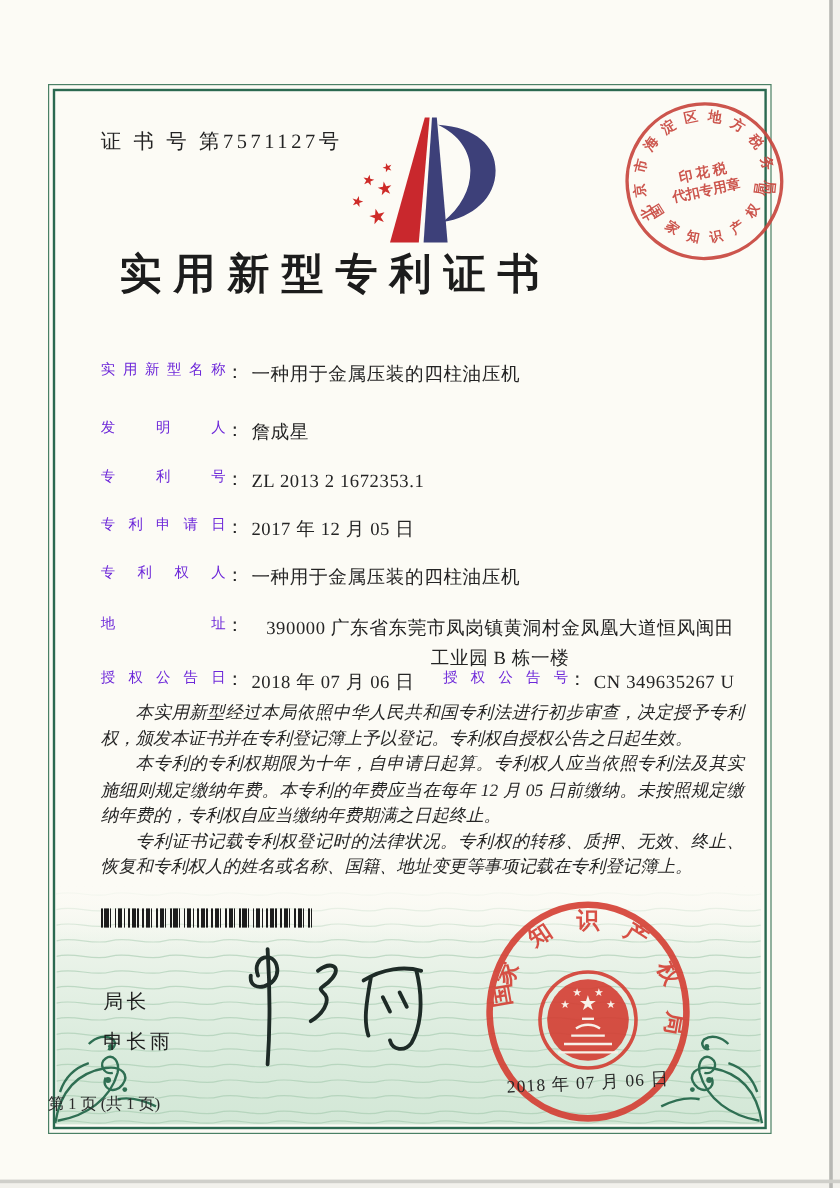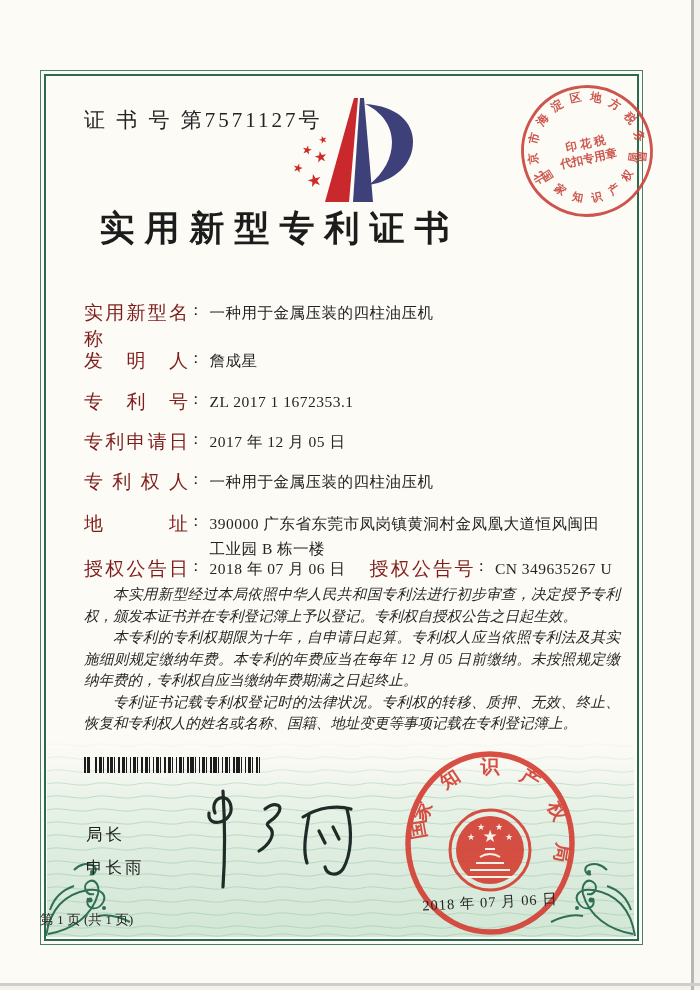--- a/index.html
+++ b/index.html
@@ -3,26 +3,26 @@
 <meta charset="utf-8">
 <style>
   html,body{margin:0;padding:0;}
   body{width:700px;height:990px;background:#ffffff;font-family:"Liberation Serif","DejaVu Serif",serif;overflow:hidden;}
   .scan{position:relative;width:700px;height:990px;background:#f2f1ec;}
   .paper{position:absolute;left:0;top:0;width:692px;height:984px;background:#fcfbf5;}
   .edge-r{position:absolute;left:691px;top:0;width:3px;height:990px;background:#b7b7b3;}
   .edge-b{position:absolute;left:0;top:983px;width:700px;height:3px;background:#cfcfca;}
   .frame-outer{position:absolute;left:40px;top:70px;width:601px;height:873px;border:1.5px solid #4a8065;}
   .frame-inner{position:absolute;left:3px;top:3px;right:3px;bottom:3px;border:2.5px solid #2b6950;}
-  .certno{position:absolute;left:84px;top:106px;font-size:21px;color:#232323;letter-spacing:3px;}
+  .certno{position:absolute;left:84px;top:106px;font-size:17px;color:#232323;letter-spacing:3px;}
   .title{position:absolute;left:40px;top:205px;width:479px;text-align:center;font-size:35px;font-weight:bold;color:#1c1c1c;letter-spacing:10px;}
   .row{position:absolute;left:84px;width:540px;font-size:15.5px;color:#242424;display:flex;align-items:flex-start;}
-  .lbl{display:inline-block;width:104px;text-align:justify;text-align-last:justify;font-size:19px;color:#7f1d1d;flex:none;}
+  .lbl{display:inline-block;width:104px;text-align:justify;text-align-last:justify;font-size:12px;color:#6d28d9;flex:none;}
   .colon{flex:none;margin-right:6px;}
-  .val{white-space:pre-line;letter-spacing:.5px;line-height:25px;}
+  .val{white-space:pre-line;letter-spacing:.5px;line-height:25px;text-align:center;}
   .grant-right{margin-left:24px;display:flex;}
   .paras{position:absolute;left:84px;top:584px;width:536px;font-size:14.5px;line-height:21.5px;color:#262626;text-align:justify;font-style:italic;}
   .paras p{margin:0;text-indent:2em;}
   .band{position:absolute;left:47px;top:737px;width:587px;height:200px;
         background:linear-gradient(180deg,rgba(222,238,226,0) 0%,rgba(219,236,223,.45) 22%,rgba(211,232,216,.75) 60%,rgba(206,229,211,.9) 100%);}
   .band svg.waves{position:absolute;left:0;top:0;}
   .bandfade{position:absolute;left:0;top:0;width:100%;height:55px;background:linear-gradient(#fcfbf5,rgba(252,251,245,0));}
   .barcode{position:absolute;left:84px;top:757px;width:176px;height:16px;
     background:repeating-linear-gradient(90deg,#1c1c1c 0 1.5px,rgba(0,0,0,0) 1.5px 3px,#1c1c1c 3px 6.5px,rgba(0,0,0,0) 6.5px 7.5px,#1c1c1c 7.5px 8.5px,rgba(0,0,0,0) 8.5px 11.5px);}
   .director{position:absolute;left:86px;top:818px;font-size:16.5px;color:#1f1f1f;letter-spacing:3px;line-height:33px;}
@@ -149,21 +149,21 @@
       <span class="val">一种用于金属压装的四柱油压机</span>
   </div>
   <div class="row" style="top:348px">
     <span class="lbl">发明人</span>
       <span class="colon">：</span>
       <span class="val">詹成星</span>
   </div>
   <div class="row" style="top:389px">
     <span class="lbl">专利号</span>
       <span class="colon">：</span>
-      <span class="val">ZL 2017 1 1672353.1</span>
+      <span class="val">ZL 2013 2 1672353.1</span>
   </div>
   <div class="row" style="top:429px">
     <span class="lbl">专利申请日</span>
       <span class="colon">：</span>
       <span class="val">2017 年 12 月 05 日</span>
   </div>
   <div class="row" style="top:469px">
     <span class="lbl">专利权人</span>
       <span class="colon">：</span>
       <span class="val">一种用于金属压装的四柱油压机</span>

